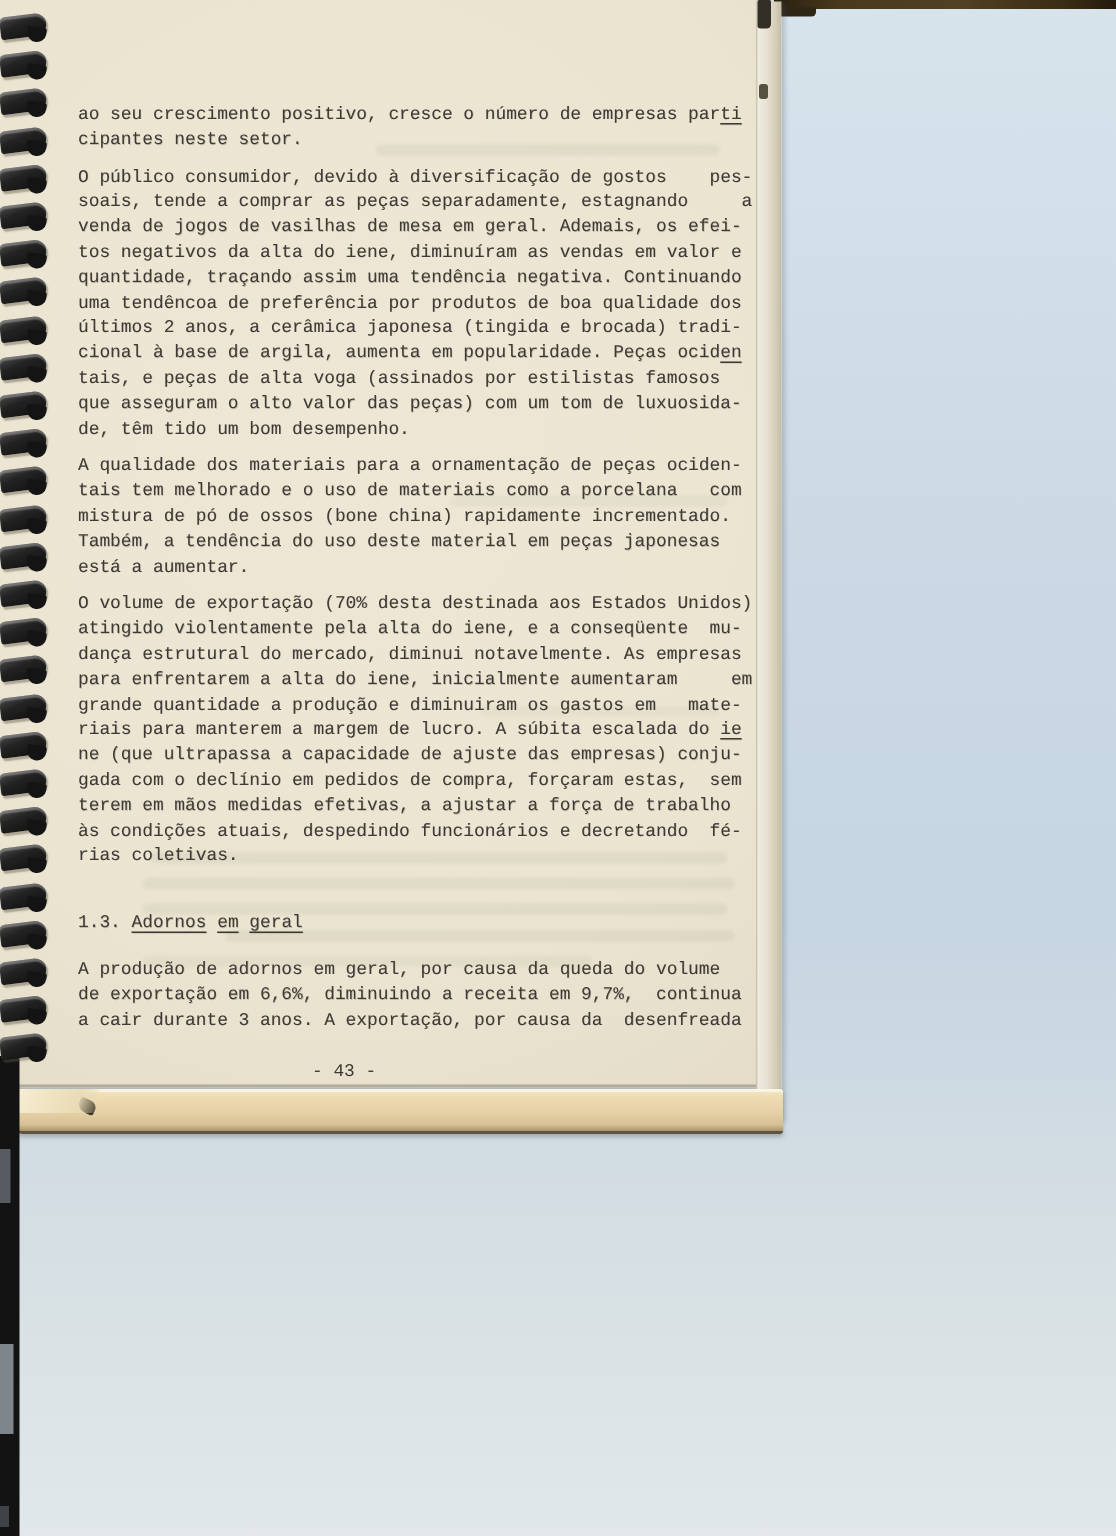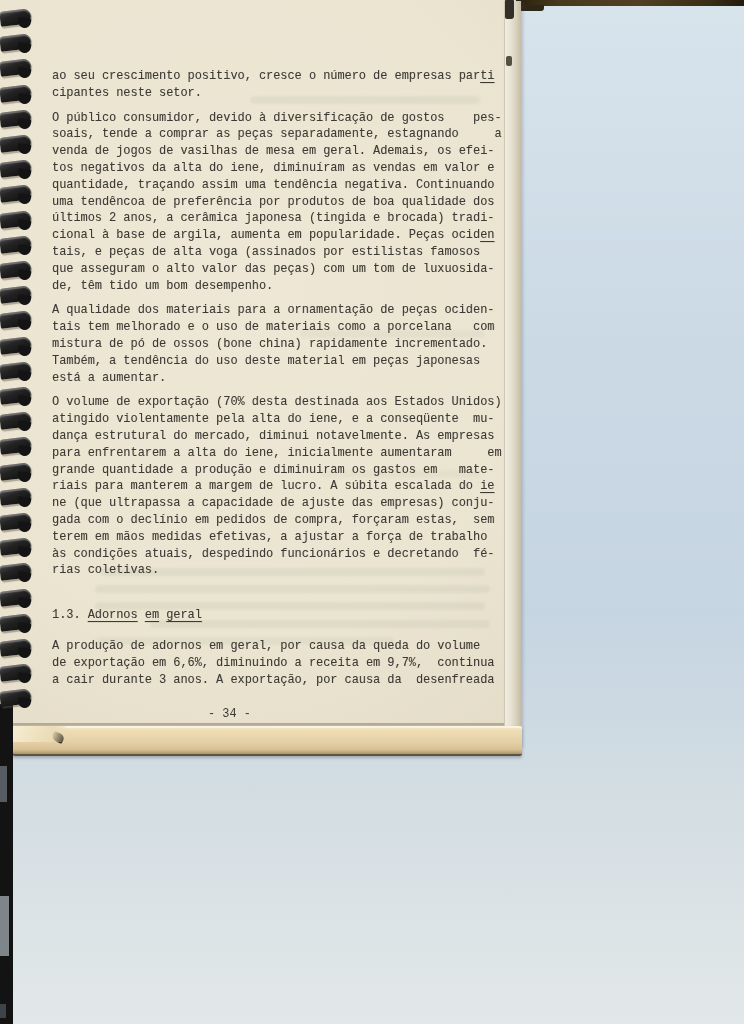--- a/index.html
+++ b/index.html
@@ -85,21 +85,21 @@
     <div class="ghost g2"></div>
     <div class="ghost g3"></div>
     <div class="ghost g4"></div>
     <div class="ghost g5"></div>
     <div class="ghost g6"></div>
     <div class="ghost g7"></div>
     <div class="ghost g8"></div>
 
     <div class="text-block"><div class="para"><div><span>ao seu crescimento positivo, cresce o número de empresas par</span><u>ti</u></div><div><span>cipantes neste setor.</span></div></div><div class="para"><div><span>O público consumidor, devido à diversificação de gostos    pes-</span></div><div><span>soais, tende a comprar as peças separadamente, estagnando     a</span></div><div><span>venda de jogos de vasilhas de mesa em geral. Ademais, os efei-</span></div><div><span>tos negativos da alta do iene, diminuíram as vendas em valor e</span></div><div><span>quantidade, traçando assim uma tendência negativa. Continuando</span></div><div><span>uma tendêncoa de preferência por produtos de boa qualidade dos</span></div><div><span>últimos 2 anos, a cerâmica japonesa (tingida e brocada) tradi-</span></div><div><span>cional à base de argila, aumenta em popularidade. Peças ocid</span><u>en</u></div><div><span>tais, e peças de alta voga (assinados por estilistas famosos</span></div><div><span>que asseguram o alto valor das peças) com um tom de luxuosida-</span></div><div><span>de, têm tido um bom desempenho.</span></div></div><div class="para"><div><span>A qualidade dos materiais para a ornamentação de peças ociden-</span></div><div><span>tais tem melhorado e o uso de materiais como a porcelana   com</span></div><div><span>mistura de pó de ossos (bone china) rapidamente incrementado.</span></div><div><span>Também, a tendência do uso deste material em peças japonesas</span></div><div><span>está a aumentar.</span></div></div><div class="para"><div><span>O volume de exportação (70% desta destinada aos Estados Unidos)</span></div><div><span>atingido violentamente pela alta do iene, e a conseqüente  mu-</span></div><div><span>dança estrutural do mercado, diminui notavelmente. As empresas</span></div><div><span>para enfrentarem a alta do iene, inicialmente aumentaram     em</span></div><div><span>grande quantidade a produção e diminuiram os gastos em   mate-</span></div><div><span>riais para manterem a margem de lucro. A súbita escalada do </span><u>ie</u></div><div><span>ne (que ultrapassa a capacidade de ajuste das empresas) conju-</span></div><div><span>gada com o declínio em pedidos de compra, forçaram estas,  sem</span></div><div><span>terem em mãos medidas efetivas, a ajustar a força de trabalho</span></div><div><span>às condições atuais, despedindo funcionários e decretando  fé-</span></div><div><span>rias coletivas.</span></div></div><div class="para heading"><div><span>1.3. </span><u>Adornos</u><span> </span><u>em</u><span> </span><u>geral</u></div></div><div class="para"><div><span>A produção de adornos em geral, por causa da queda do volume</span></div><div><span>de exportação em 6,6%, diminuindo a receita em 9,7%,  continua</span></div><div><span>a cair durante 3 anos. A exportação, por causa da  desenfreada</span></div></div></div>
 
-    <div class="page-number">- 34 -</div>
+    <div class="page-number">- 43 -</div>
   </div>
 
   <div class="edge-strip"></div>
   <div class="corner-mark"></div>
 
   <div class="under-page"></div>
 
   <div class="binder-strip">
     <div class="patch p1"></div>
     <div class="patch p2"></div>

